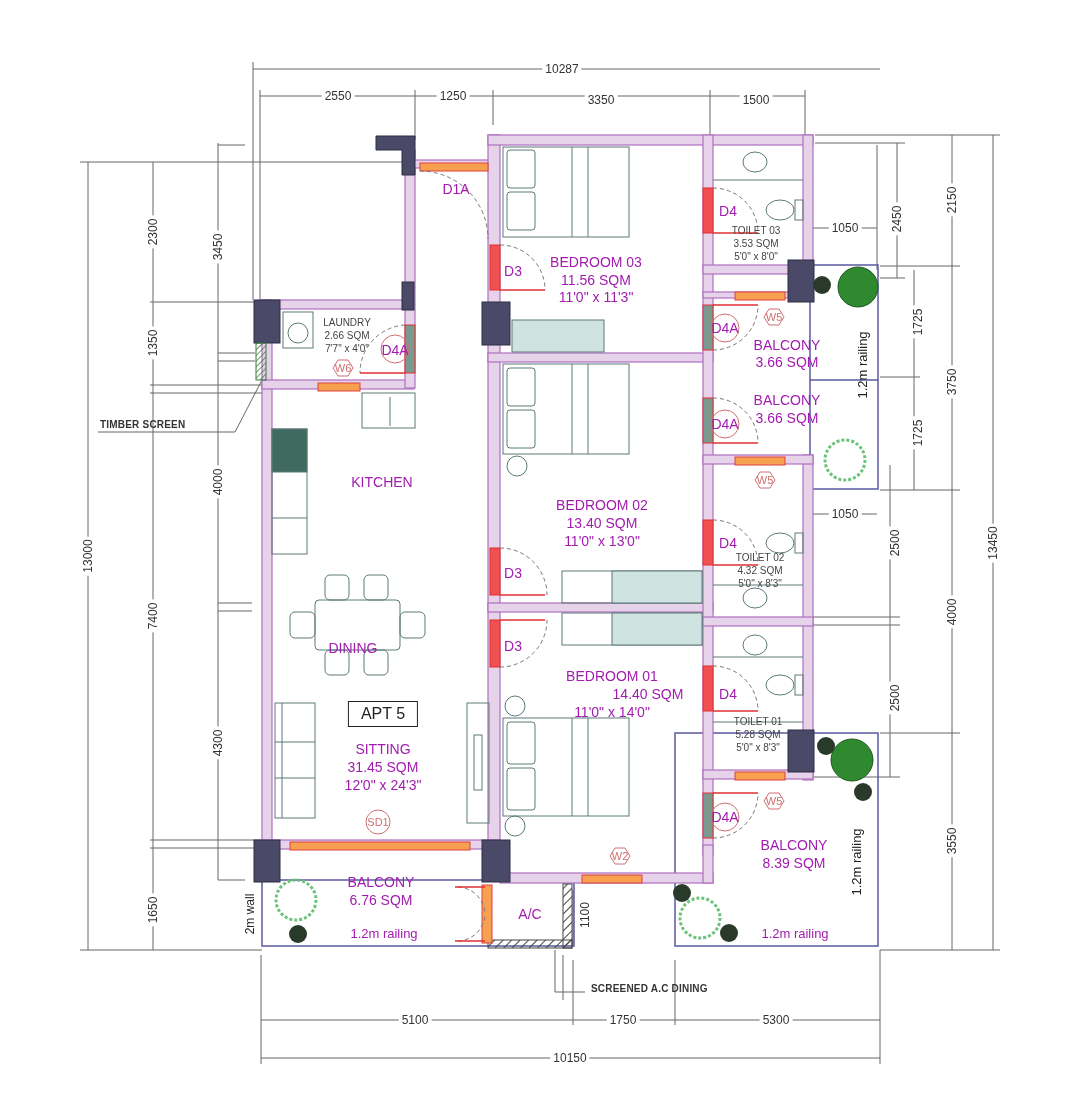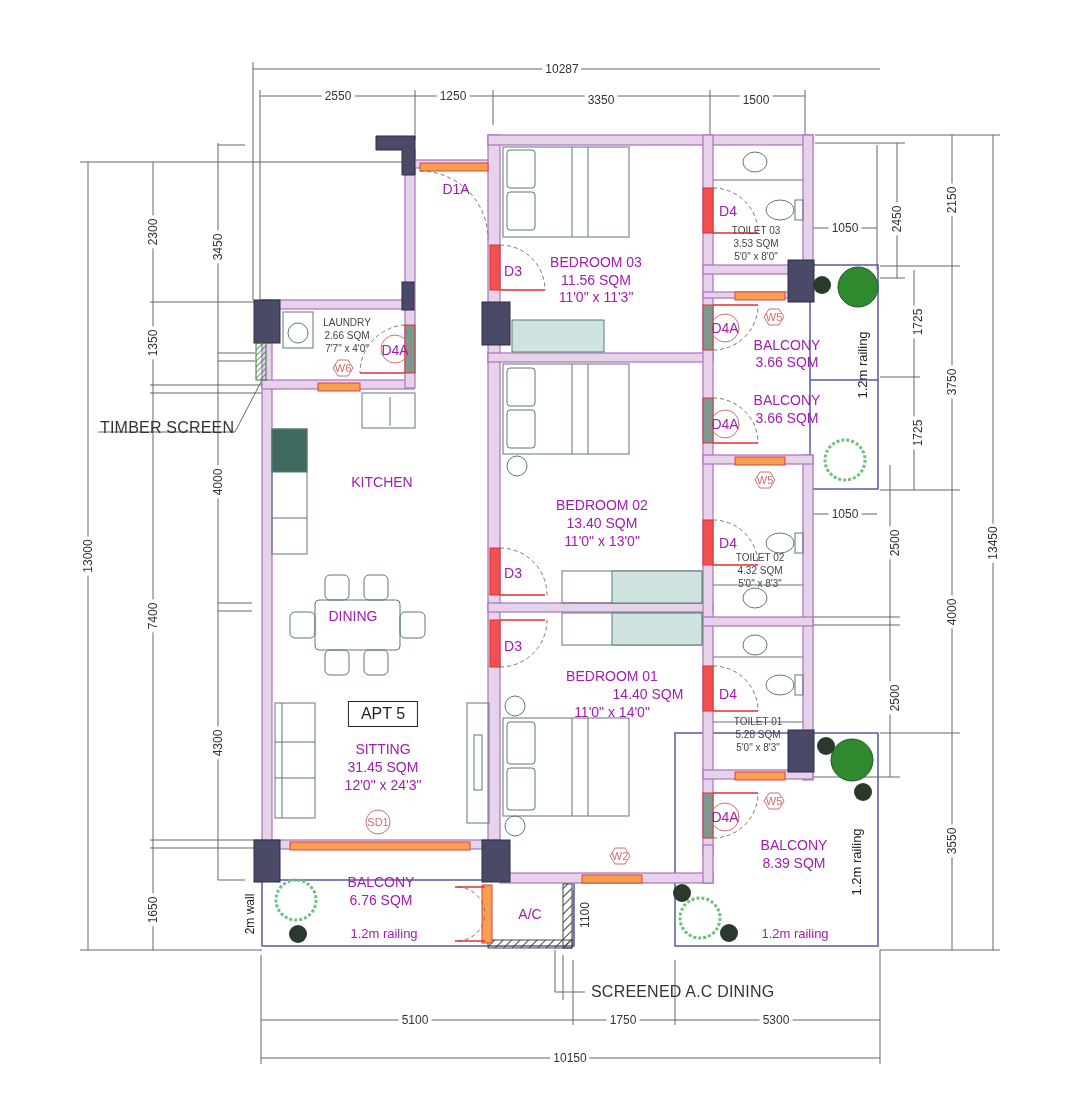--- a/index.html
+++ b/index.html
@@ -5,21 +5,21 @@
   html,body{margin:0;padding:0;background:#ffffff;}
   body{width:1080px;height:1094px;position:relative;overflow:hidden;font-family:"Liberation Sans",sans-serif;color:#222;}
   #plan{position:absolute;left:0;top:0;width:1080px;height:1094px;}
   .lbl{position:absolute;text-align:center;line-height:1.2;color:#a21caf;white-space:nowrap;transform:translate(-50%,-50%);}
   .lbl.big{font-size:14px;}
   .lbl.sm{font-size:10px;color:#444;}
   .lbl.door{font-size:14px;}
   .dim{position:absolute;font-size:12px;color:#333;background:#fff;padding:0 3px;white-space:nowrap;transform:translate(-50%,-50%);}
   .dim.v{transform:translate(-50%,-50%) rotate(-90deg);}
   .vtext{position:absolute;font-size:13px;white-space:nowrap;transform:translate(-50%,-50%) rotate(-90deg);}
-  .note{position:absolute;font-size:16px;color:#333;white-space:nowrap;letter-spacing:0.2px;}
+  .note{position:absolute;font-size:10px;color:#333;white-space:nowrap;letter-spacing:0.2px;font-weight:bold;}
   .aptbox{position:absolute;border:1.5px solid #222;font-size:16px;padding:3px 12px;transform:translate(-50%,-50%);background:#fff;}
   .tag{position:absolute;font-size:11px;color:#d07070;transform:translate(-50%,-50%);}
 </style>
 </head>
 <body>
 
 <svg id="plan" viewBox="0 0 1080 1094" xmlns="http://www.w3.org/2000/svg">
   <defs>
     <pattern id="hatch" width="6" height="6" patternUnits="userSpaceOnUse" patternTransform="rotate(45)">
       <line x1="0" y1="0" x2="0" y2="6" stroke="#444" stroke-width="2"></line>
@@ -332,21 +332,21 @@
 
 <div class="lbl sm" style="left:758px;top:722px">TOILET 01</div>
 <div class="lbl sm" style="left:758px;top:735px">5.28 SQM</div>
 <div class="lbl sm" style="left:758px;top:748px">5'0" x 8'3"</div>
 
 <div class="lbl sm" style="left:347px;top:323px">LAUNDRY</div>
 <div class="lbl sm" style="left:347px;top:336px">2.66 SQM</div>
 <div class="lbl sm" style="left:347px;top:349px">7'7" x 4'0"</div>
 
 <div class="lbl big" style="left:382px;top:482px">KITCHEN</div>
-<div class="lbl big" style="left:353px;top:616px">DINING</div>
+<div class="lbl big" style="left:353px;top:648px">DINING</div>
 
 <div class="aptbox" style="left:383px;top:714px">APT 5</div>
 
 <div class="lbl big" style="left:383px;top:749px">SITTING</div>
 <div class="lbl big" style="left:383px;top:767px">31.45 SQM</div>
 <div class="lbl big" style="left:383px;top:785px">12'0" x 24'3"</div>
 
 <div class="lbl big" style="left:787px;top:345px">BALCONY</div>
 <div class="lbl big" style="left:787px;top:362px">3.66 SQM</div>
 

